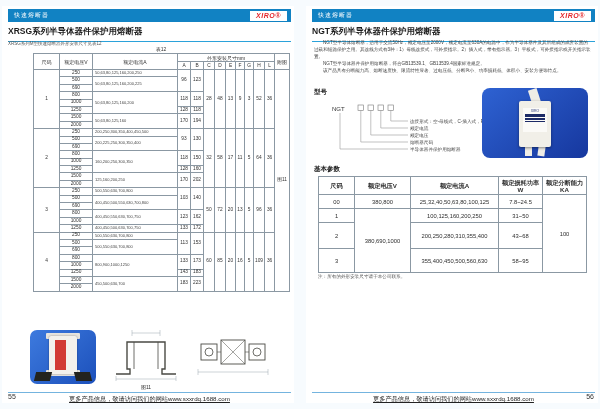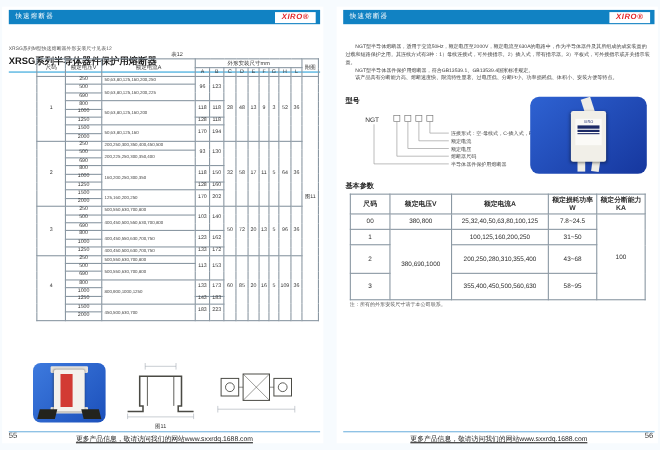--- a/index.html
+++ b/index.html
@@ -9,21 +9,21 @@
   #page-left { left:2px; }
   #page-right { left:306px; }
 
   .hdr { position:absolute; left:6px; right:3px; top:3px; height:13px; background:#1182c3; }
   .hdr-tag { position:absolute; left:6px; top:0; line-height:13px; color:#fff; font-size:6px; letter-spacing:1px; }
   .logo { position:absolute; right:4px; top:1.5px; width:37px; height:10px; background:#fff;
           text-align:center; line-height:10px; color:#e3262a; font-weight:bold; font-style:italic;
           font-size:7px; letter-spacing:0.5px; }
 
   .title { position:absolute; left:6px; right:3px; top:20px; font-size:8.5px; font-weight:bold;
-           color:#1c1c1c; border-bottom:1.5px solid #2ba2da; padding-bottom:3px;margin-top:24px; }
+           color:#1c1c1c; border-bottom:1.5px solid #2ba2da; padding-bottom:3px; }
 
   .small-note { position:absolute; left:6px; top:35px; font-size:4.5px; color:#555; }
   .tbl-caption { position:absolute; left:31px; width:256px; top:40px; text-align:center; font-size:5px; color:#333; }
 
   table { border-collapse:collapse; table-layout:fixed; }
   .dimtable { position:absolute; left:31px; top:47px; width:256px; }
   .dimtable th, .dimtable td { border:0.5px solid #8b98a3; text-align:center; vertical-align:middle;
       font-weight:normal; color:#333; padding:0; }
   .dimtable thead th { height:8px; font-size:5px; }
   .dimtable thead .ltr { font-size:4.8px; }
@@ -337,20 +337,21 @@
   <div class="footline"></div>
   <div class="foot-text">更多产品信息，敬请访问我们的网站www.sxxrdq.1688.com</div>
   <div class="pagenum l">55</div>
 </div>
 
 <div class="page" id="page-right">
   <div class="hdr">
     <span class="hdr-tag">快速熔断器</span>
     <span class="logo">XIRO®</span>
   </div>
+  <div class="title">NGT系列半导体器件保护用熔断器</div>
 
   <div class="paras">
     <p>NGT型半导体熔断器，适用于交流50Hz，额定电压至2000V，额定电流至630A的电路中，作为半导体器件及其所组成的成套装置的过载和短路保护之用。其连线方式有3种：1）母线连接式，可外接指示。2）插入式，带有指示器。3）平板式，可外接指示或开关指示装置。</p>
     <p>NGT型半导体器件保护用熔断器，符合GB13539.1、GB13539.4国家标准规定。</p>
     <p>该产品具有分断能力高、熔断速度快、限流特性显著、过电压低、分断I²t小、功率损耗低、体积小、安装方便等特点。</p>
   </div>
 
   <div class="sec-head" style="top:82px;">型号</div>
 
   <svg class="model-svg" width="170" height="62" viewBox="0 0 170 62">

